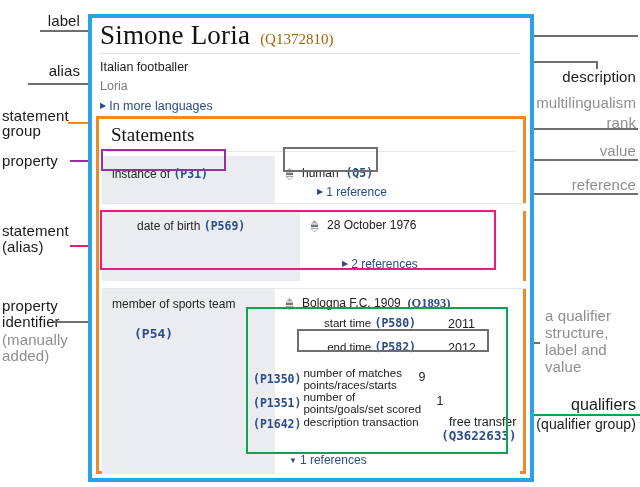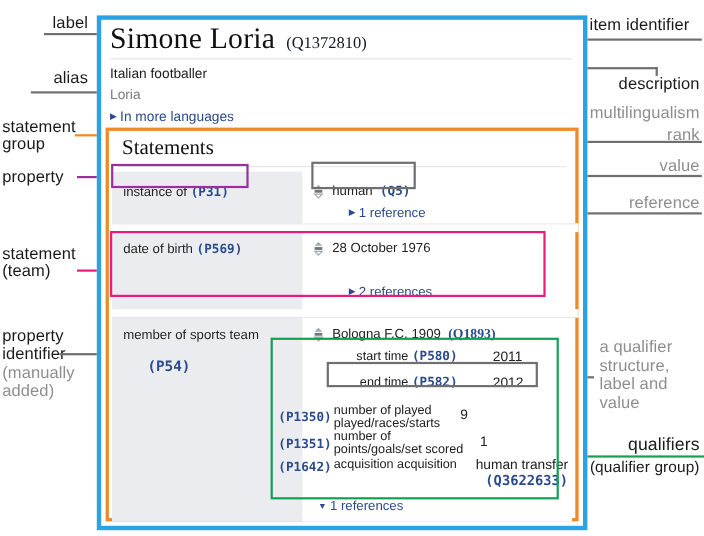--- a/index.html
+++ b/index.html
@@ -35,21 +35,21 @@
 
   
   #hdr{position:absolute;left:96px;top:16px;width:428px;}
   #title-row{display:flex;align-items:baseline;padding-left:4px;}
   #label-title{
     font-family:"Liberation Serif", serif;
     font-size:27px;line-height:30px;color:#111;letter-spacing:.2px;
   }
   #item-id{
     font-family:"Liberation Serif", serif;
-    font-size:15px;color:#0f172a;margin-left:10px;
+    font-size:15px;color:#a16207;margin-left:10px;
   }
   #title-rule{height:1px;background:#e2e2e2;margin:3px 4px 0 4px;}
   #desc{font-size:12.5px;color:#1d1d1d;padding:6px 0 0 4px;line-height:14px;}
   #alias{font-size:12.5px;color:#7d7d7d;padding:5px 0 0 4px;line-height:14px;}
   #inmore{font-size:12.5px;color:#2a4b8d;padding:6px 0 0 4px;line-height:14px;}
   .caret{display:inline-block;font-size:8px;color:#2a4b8d;vertical-align:2px;margin-right:3px;}
   .caret.down{vertical-align:1px;}
 
   
   #stmt-box{
@@ -105,31 +105,30 @@
   <div class="lead" style="left:28px;top:79px;width:64px;"></div>
 
   <div class="anno l" style="left:2px;top:103px;width:84px;">statement</div>
   <div class="anno l" style="left:2px;top:118px;width:84px;">group</div>
   <div class="lead orange" style="left:68px;top:118px;width:32px;"></div>
 
   <div class="anno l" style="left:2px;top:148px;width:84px;">property</div>
   <div class="lead purple" style="left:70px;top:156px;width:32px;"></div>
 
   <div class="anno l" style="left:2px;top:218px;width:86px;">statement</div>
-  <div class="anno l" style="left:2px;top:234px;width:86px;">(team)</div>
+  <div class="anno l" style="left:2px;top:234px;width:86px;">(alias)</div>
   <div class="lead pink" style="left:70px;top:241px;width:32px;"></div>
 
   <div class="anno l" style="left:2px;top:293px;width:90px;">property</div>
   <div class="anno l" style="left:2px;top:309px;width:90px;">identifier</div>
   <div class="anno l grey" style="left:2px;top:327px;width:90px;">(manually</div>
   <div class="anno l grey" style="left:2px;top:343px;width:90px;">added)</div>
   <div class="lead" style="left:54px;top:317px;width:48px;"></div>
   <div class="lead" style="left:102px;top:317px;width:80px;"></div>
 
-  <div class="anno l" style="left:536px;top:10px;width:104px;">item identifier</div>
   <div class="lead" style="left:247px;top:31px;width:391px;"></div>
 
   <div class="anno r" style="left:508px;top:64px;width:128px;">description</div>
   <div class="lead" style="left:186px;top:57px;width:412px;"></div>
   <div class="lead v" style="left:596px;top:57px;height:8px;"></div>
 
   <div class="anno r grey" style="left:500px;top:90px;width:136px;">multilingualism</div>
   <div class="lead" style="left:196px;top:97px;width:300px;"></div>
 
   <div class="anno r grey" style="left:540px;top:110px;width:96px;">rank</div>
@@ -200,21 +199,21 @@
             <span>human</span>
             &nbsp;<span class="qid">(Q5)</span>
           </span>
         </div>
         <div class="refline">
           <span class="caret">▶</span><span>1 reference</span>
         </div>
       </div>
     </div>
 
-    <div class="srow" style="top:92px;height:70px;">
+    <div class="srow" style="top:92px;height:70px;padding-left:25px;">
       <div class="scol-prop">
         <div class="prop-text">
           <span>date of birth</span>
           <span class="pid">(P569)</span>
         </div>
       </div>
       <div class="scol-val">
         <div class="valline">
           <span class="rank-ico">
             <svg width="13" height="14" viewBox="0 0 13 14">
@@ -270,35 +269,35 @@
     <div class="qrow" style="left:205px;top:223px;width:215px;">
       <span class="q-lbl" style="width:112px;text-align:right;padding-right:4px;">
         <span>end time</span>
         <span class="q-pid">(P582)</span>
       </span>
       <span class="q-val" style="padding-left:28px;font-size:12.5px;">2012</span>
     </div>
 
     <div class="qrow" style="left:154px;top:249px;width:270px;">
       <span class="q-pid" style="padding-top:4px;">(P1350)</span>
-      <span class="q-lbl" style="width:115px;padding-left:2px;">number of played played/races/starts</span>
+      <span class="q-lbl" style="width:115px;padding-left:2px;">number of matches points/races/starts</span>
       <span class="q-val" style="padding-top:3px;font-size:12.5px;">9</span>
     </div>
 
     <div class="qrow" style="left:154px;top:273px;width:270px;">
       <span class="q-pid" style="padding-top:4px;">(P1351)</span>
       <span class="q-lbl" style="width:133px;padding-left:2px;">number of points/goals/set scored</span>
       <span class="q-val" style="padding-top:3px;font-size:12.5px;padding-left:0px;">1</span>
     </div>
 
     <div class="qrow" style="left:154px;top:297px;width:270px;">
       <span class="q-pid" style="padding-top:1px;">(P1642)</span>
-      <span class="q-lbl" style="width:125px;padding-left:2px;padding-top:1px;">acquisition acquisition</span>
+      <span class="q-lbl" style="width:125px;padding-left:2px;padding-top:1px;">description transaction</span>
       <span style="display:block;text-align:right;width:88px;">
-        <span class="q-val" style="font-size:12.5px;">human transfer</span><br>
+        <span class="q-val" style="font-size:12.5px;">free transfer</span><br>
         <span class="q-pid" style="font-size:12.5px;">(Q3622633)</span>
       </span>
     </div>
 
     <div class="refline" style="position:absolute;left:190px;top:334px;padding-left:0;">
       <span class="caret down">▼</span><span>1 references</span>
     </div>
   </div>
 
   <div class="hl purple" style="left:101px;top:145px;width:125px;height:22px;"></div>

